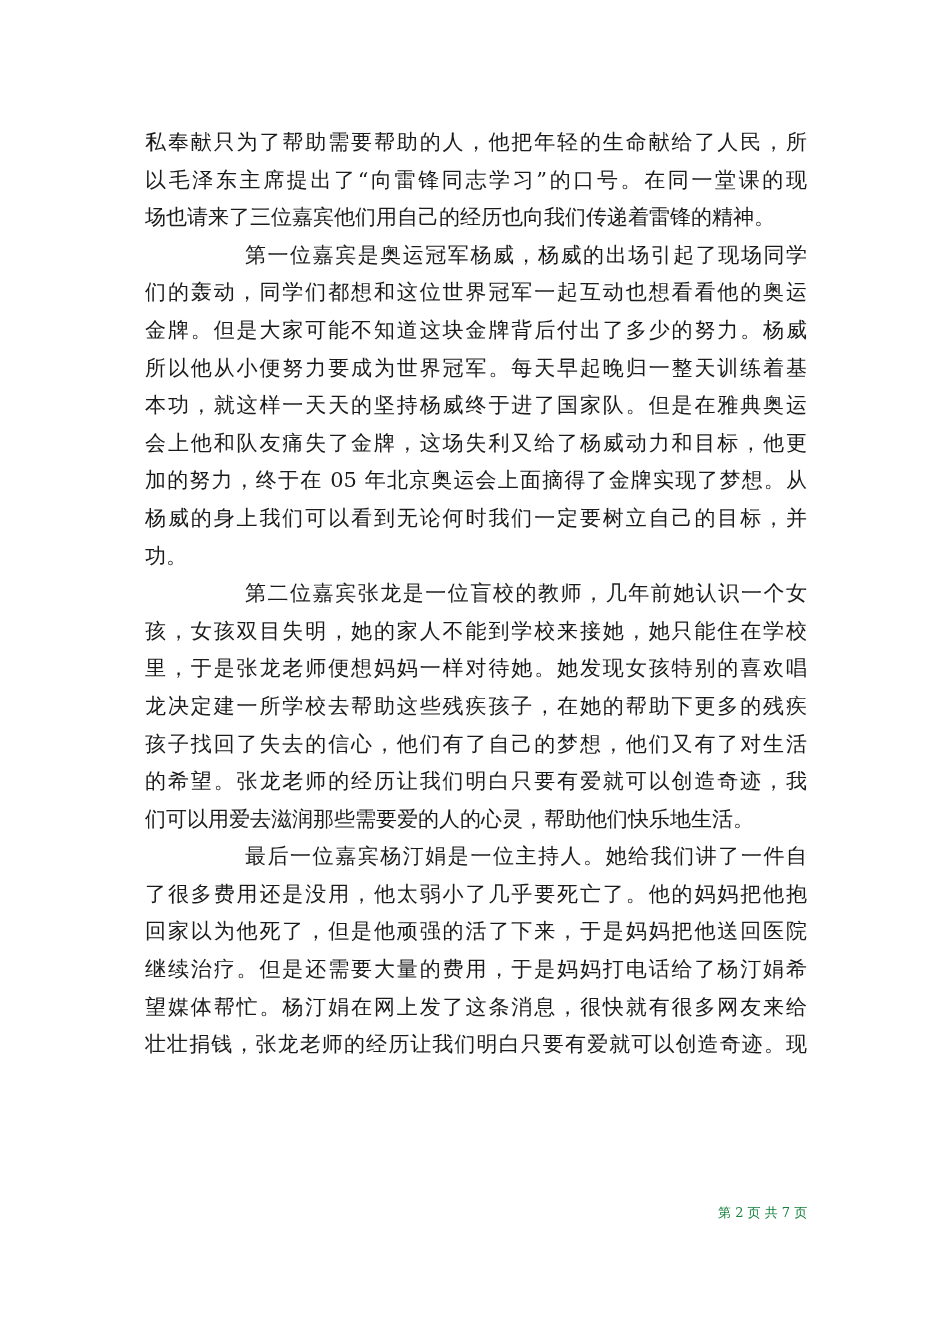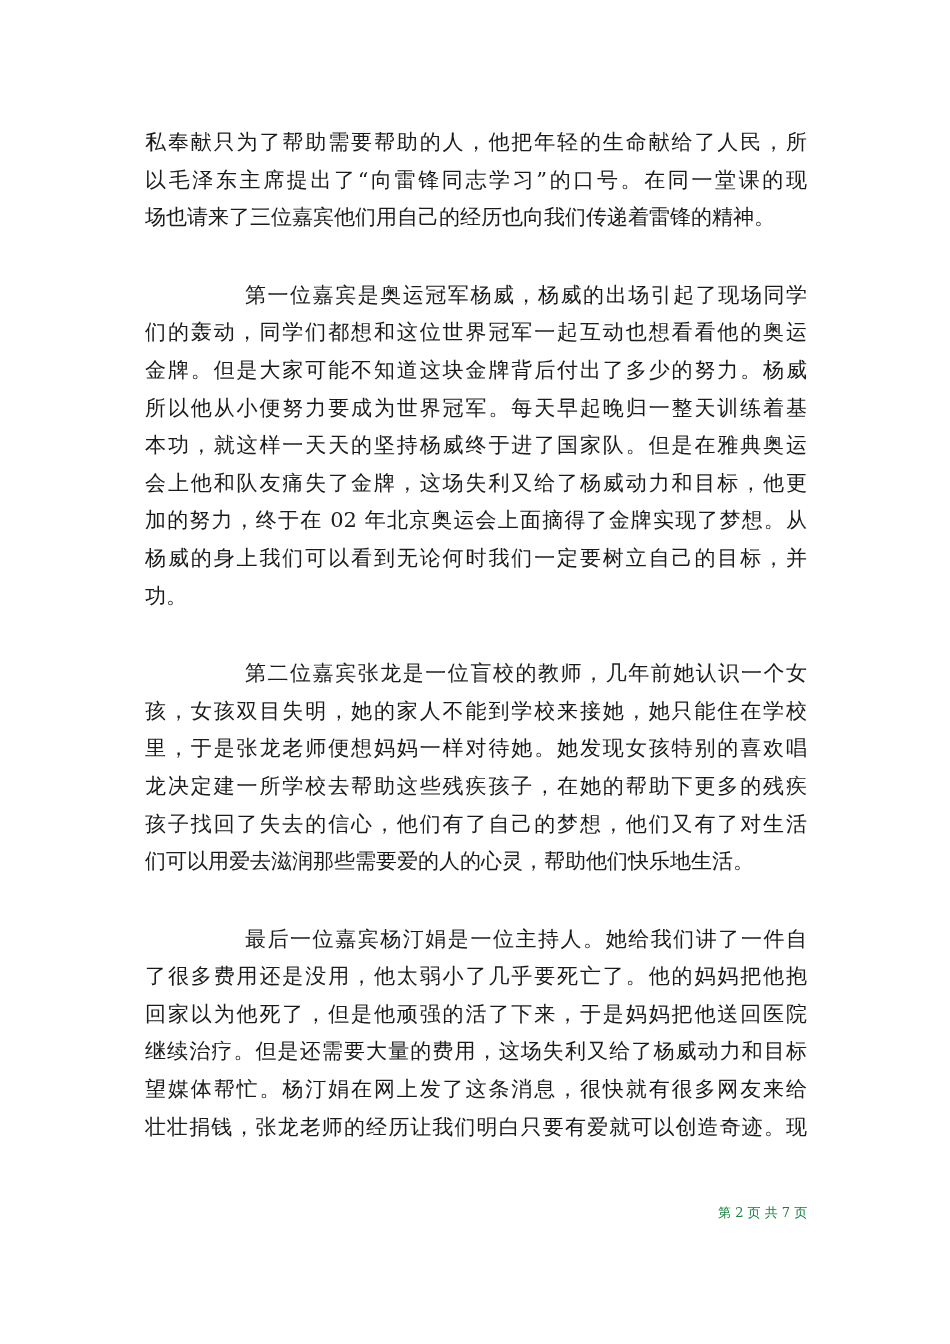--- a/index.html
+++ b/index.html
@@ -39,21 +39,20 @@
     text-align-last: justify;
     width: 662px;
     overflow: visible;
   }
   .line.last {
     text-align-last: left;
   }
   .line.indent {
     padding-left: 100px;
     width: 562px;
-    margin-top: 40px;
   }
   .footer {
     position: absolute;
     left: 718px;
     top: 1204px;
     font-size: 13px;
     color: #15803d;
     letter-spacing: 0px;
     white-space: nowrap;
   }
@@ -67,34 +66,35 @@
     <div class="line">私奉献只为了帮助需要帮助的人，他把年轻的生命献给了人民，所</div>
     <div class="line">以毛泽东主席提出了“向雷锋同志学习”的口号。在同一堂课的现</div>
     <div class="line last">场也请来了三位嘉宾他们用自己的经历也向我们传递着雷锋的精神。</div>
 
     <div class="line indent">第一位嘉宾是奥运冠军杨威，杨威的出场引起了现场同学</div>
     <div class="line">们的轰动，同学们都想和这位世界冠军一起互动也想看看他的奥运</div>
     <div class="line">金牌。但是大家可能不知道这块金牌背后付出了多少的努力。杨威</div>
     <div class="line">所以他从小便努力要成为世界冠军。每天早起晚归一整天训练着基</div>
     <div class="line">本功，就这样一天天的坚持杨威终于进了国家队。但是在雅典奥运</div>
     <div class="line">会上他和队友痛失了金牌，这场失利又给了杨威动力和目标，他更</div>
-    <div class="line">加的努力，终于在 02 年北京奥运会上面摘得了金牌实现了梦想。从</div>
+    <div class="line">加的努力，终于在 05 年北京奥运会上面摘得了金牌实现了梦想。从</div>
     <div class="line">杨威的身上我们可以看到无论何时我们一定要树立自己的目标，并</div>
     <div class="line last">功。</div>
 
     <div class="line indent">第二位嘉宾张龙是一位盲校的教师，几年前她认识一个女</div>
     <div class="line">孩，女孩双目失明，她的家人不能到学校来接她，她只能住在学校</div>
     <div class="line">里，于是张龙老师便想妈妈一样对待她。她发现女孩特别的喜欢唱</div>
     <div class="line">龙决定建一所学校去帮助这些残疾孩子，在她的帮助下更多的残疾</div>
     <div class="line">孩子找回了失去的信心，他们有了自己的梦想，他们又有了对生活</div>
+    <div class="line">的希望。张龙老师的经历让我们明白只要有爱就可以创造奇迹，我</div>
     <div class="line last">们可以用爱去滋润那些需要爱的人的心灵，帮助他们快乐地生活。</div>
 
     <div class="line indent">最后一位嘉宾杨汀娟是一位主持人。她给我们讲了一件自</div>
     <div class="line">了很多费用还是没用，他太弱小了几乎要死亡了。他的妈妈把他抱</div>
     <div class="line">回家以为他死了，但是他顽强的活了下来，于是妈妈把他送回医院</div>
-    <div class="line">继续治疗。但是还需要大量的费用，这场失利又给了杨威动力和目标</div>
+    <div class="line">继续治疗。但是还需要大量的费用，于是妈妈打电话给了杨汀娟希</div>
     <div class="line">望媒体帮忙。杨汀娟在网上发了这条消息，很快就有很多网友来给</div>
     <div class="line">壮壮捐钱，张龙老师的经历让我们明白只要有爱就可以创造奇迹。现</div>
 
   </div>
 
   <div class="footer">第 2 页 共 7 页</div>
 </div>
 
 </body></html>

